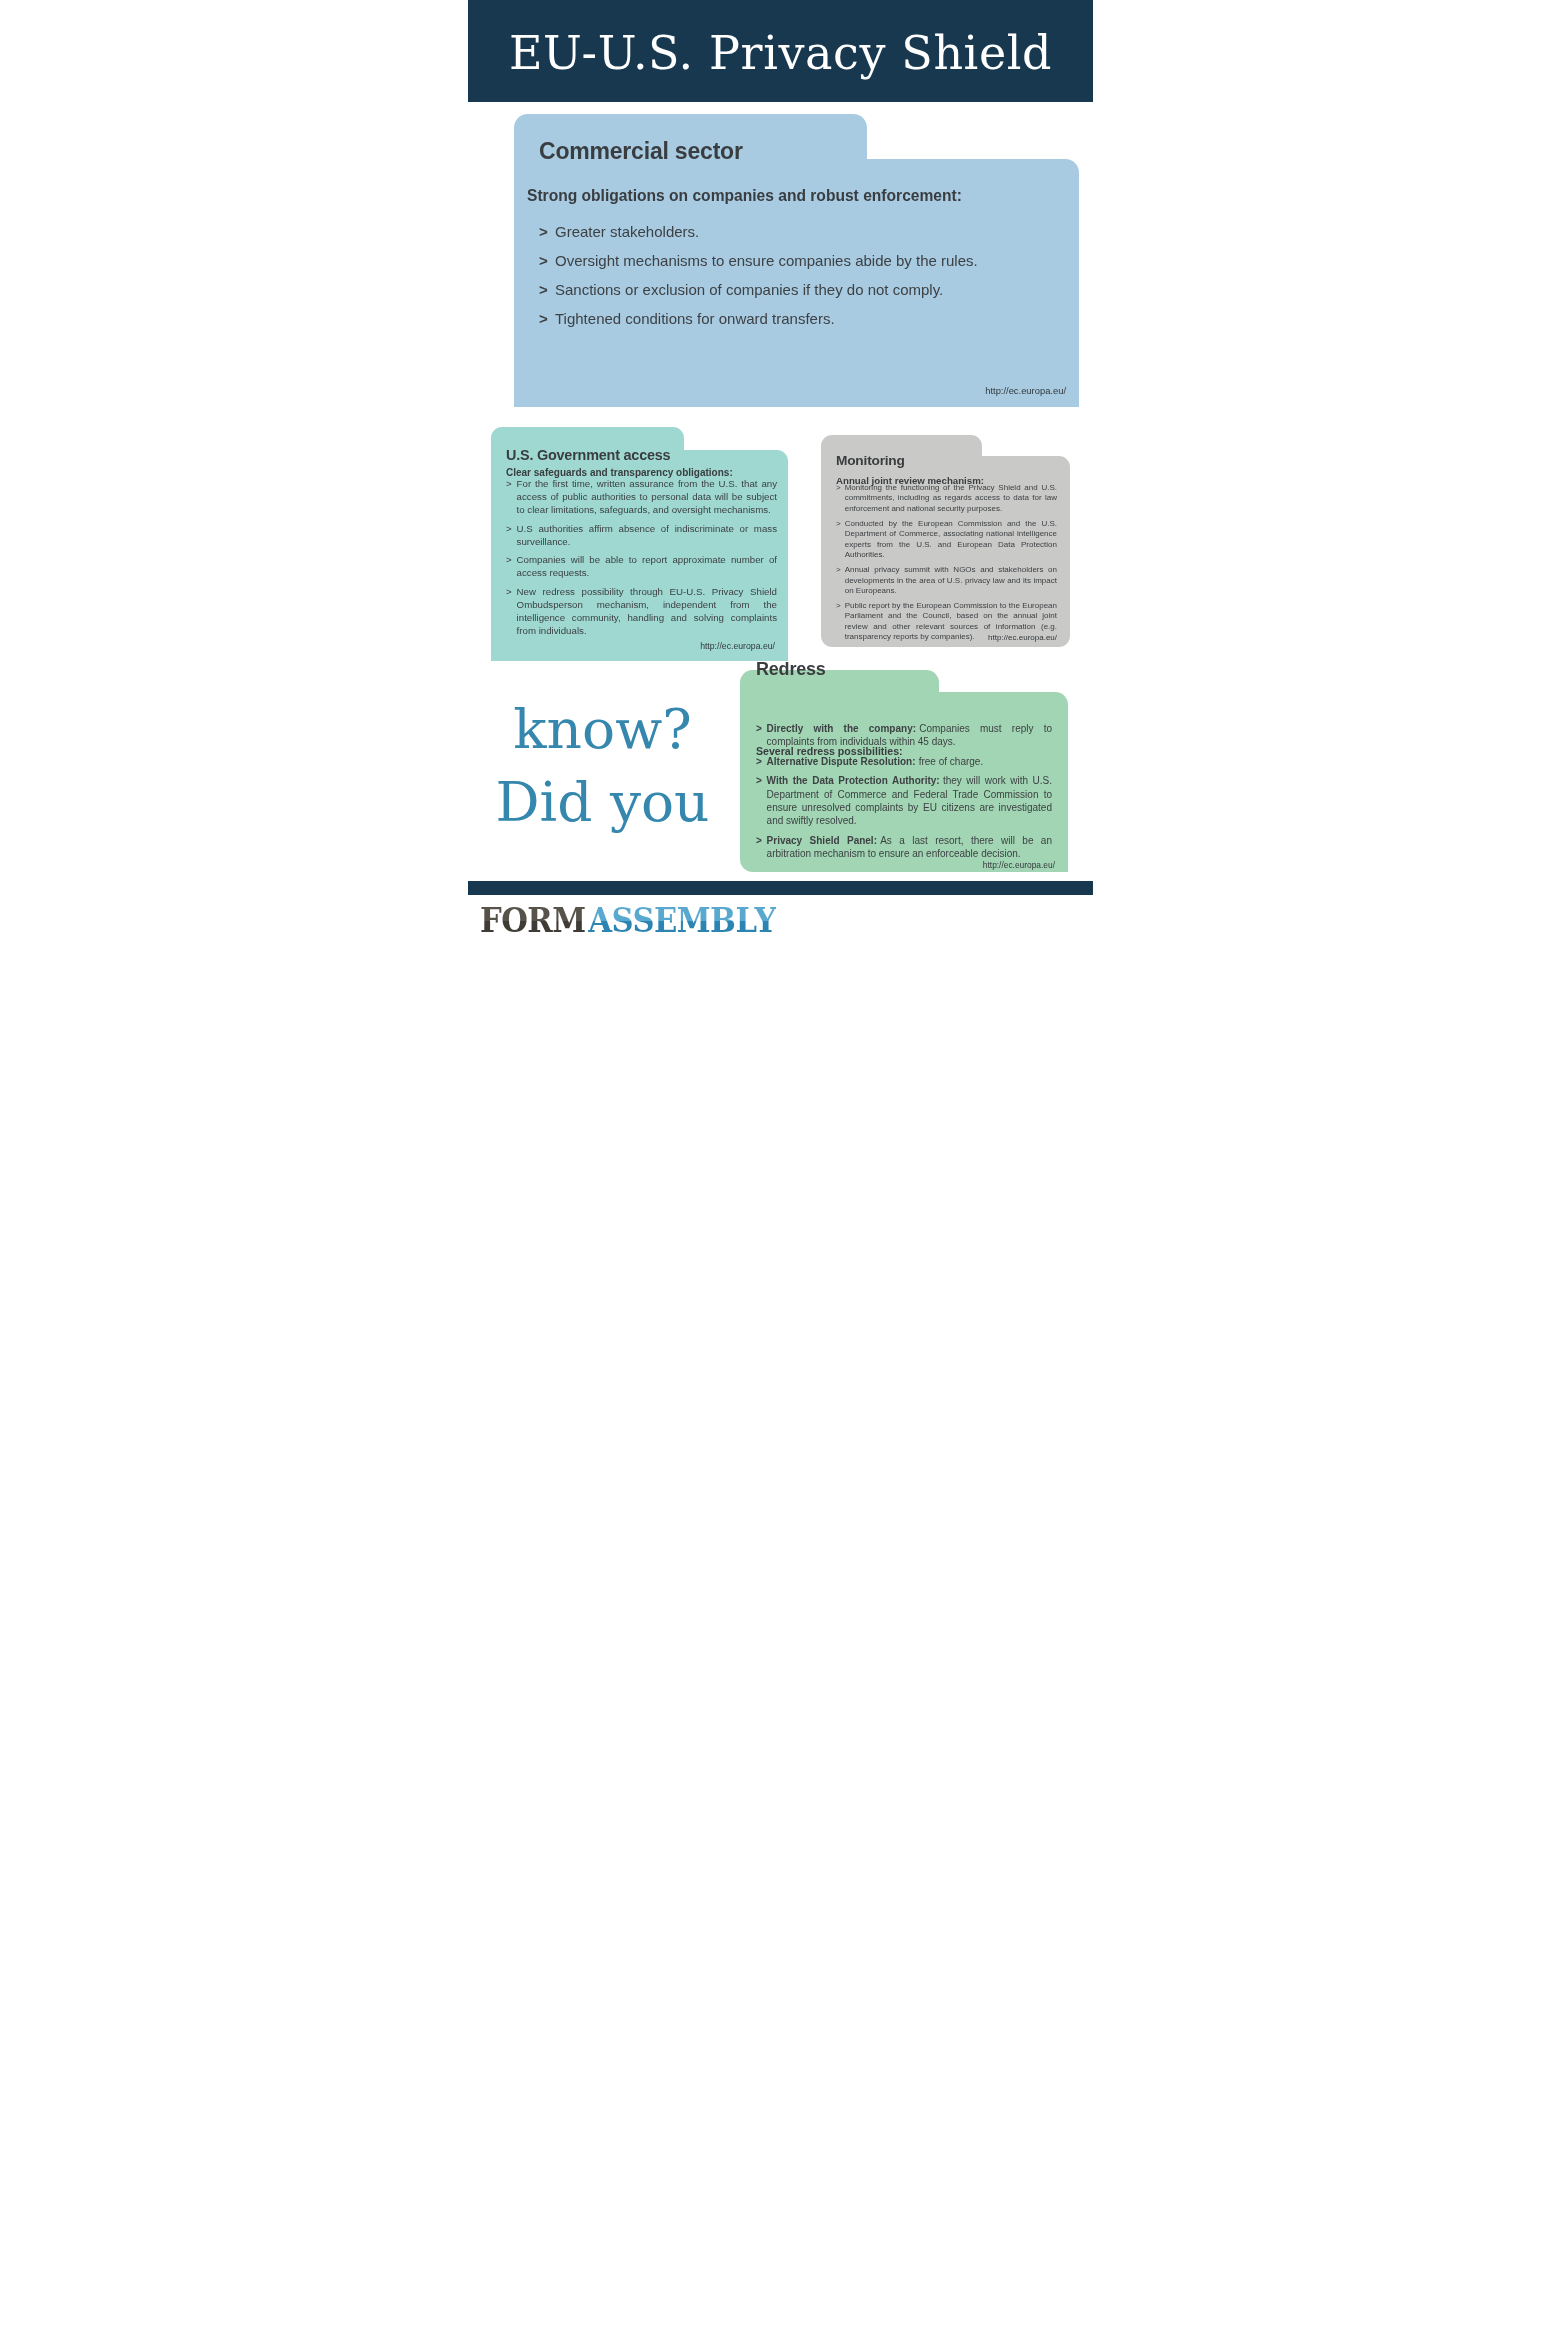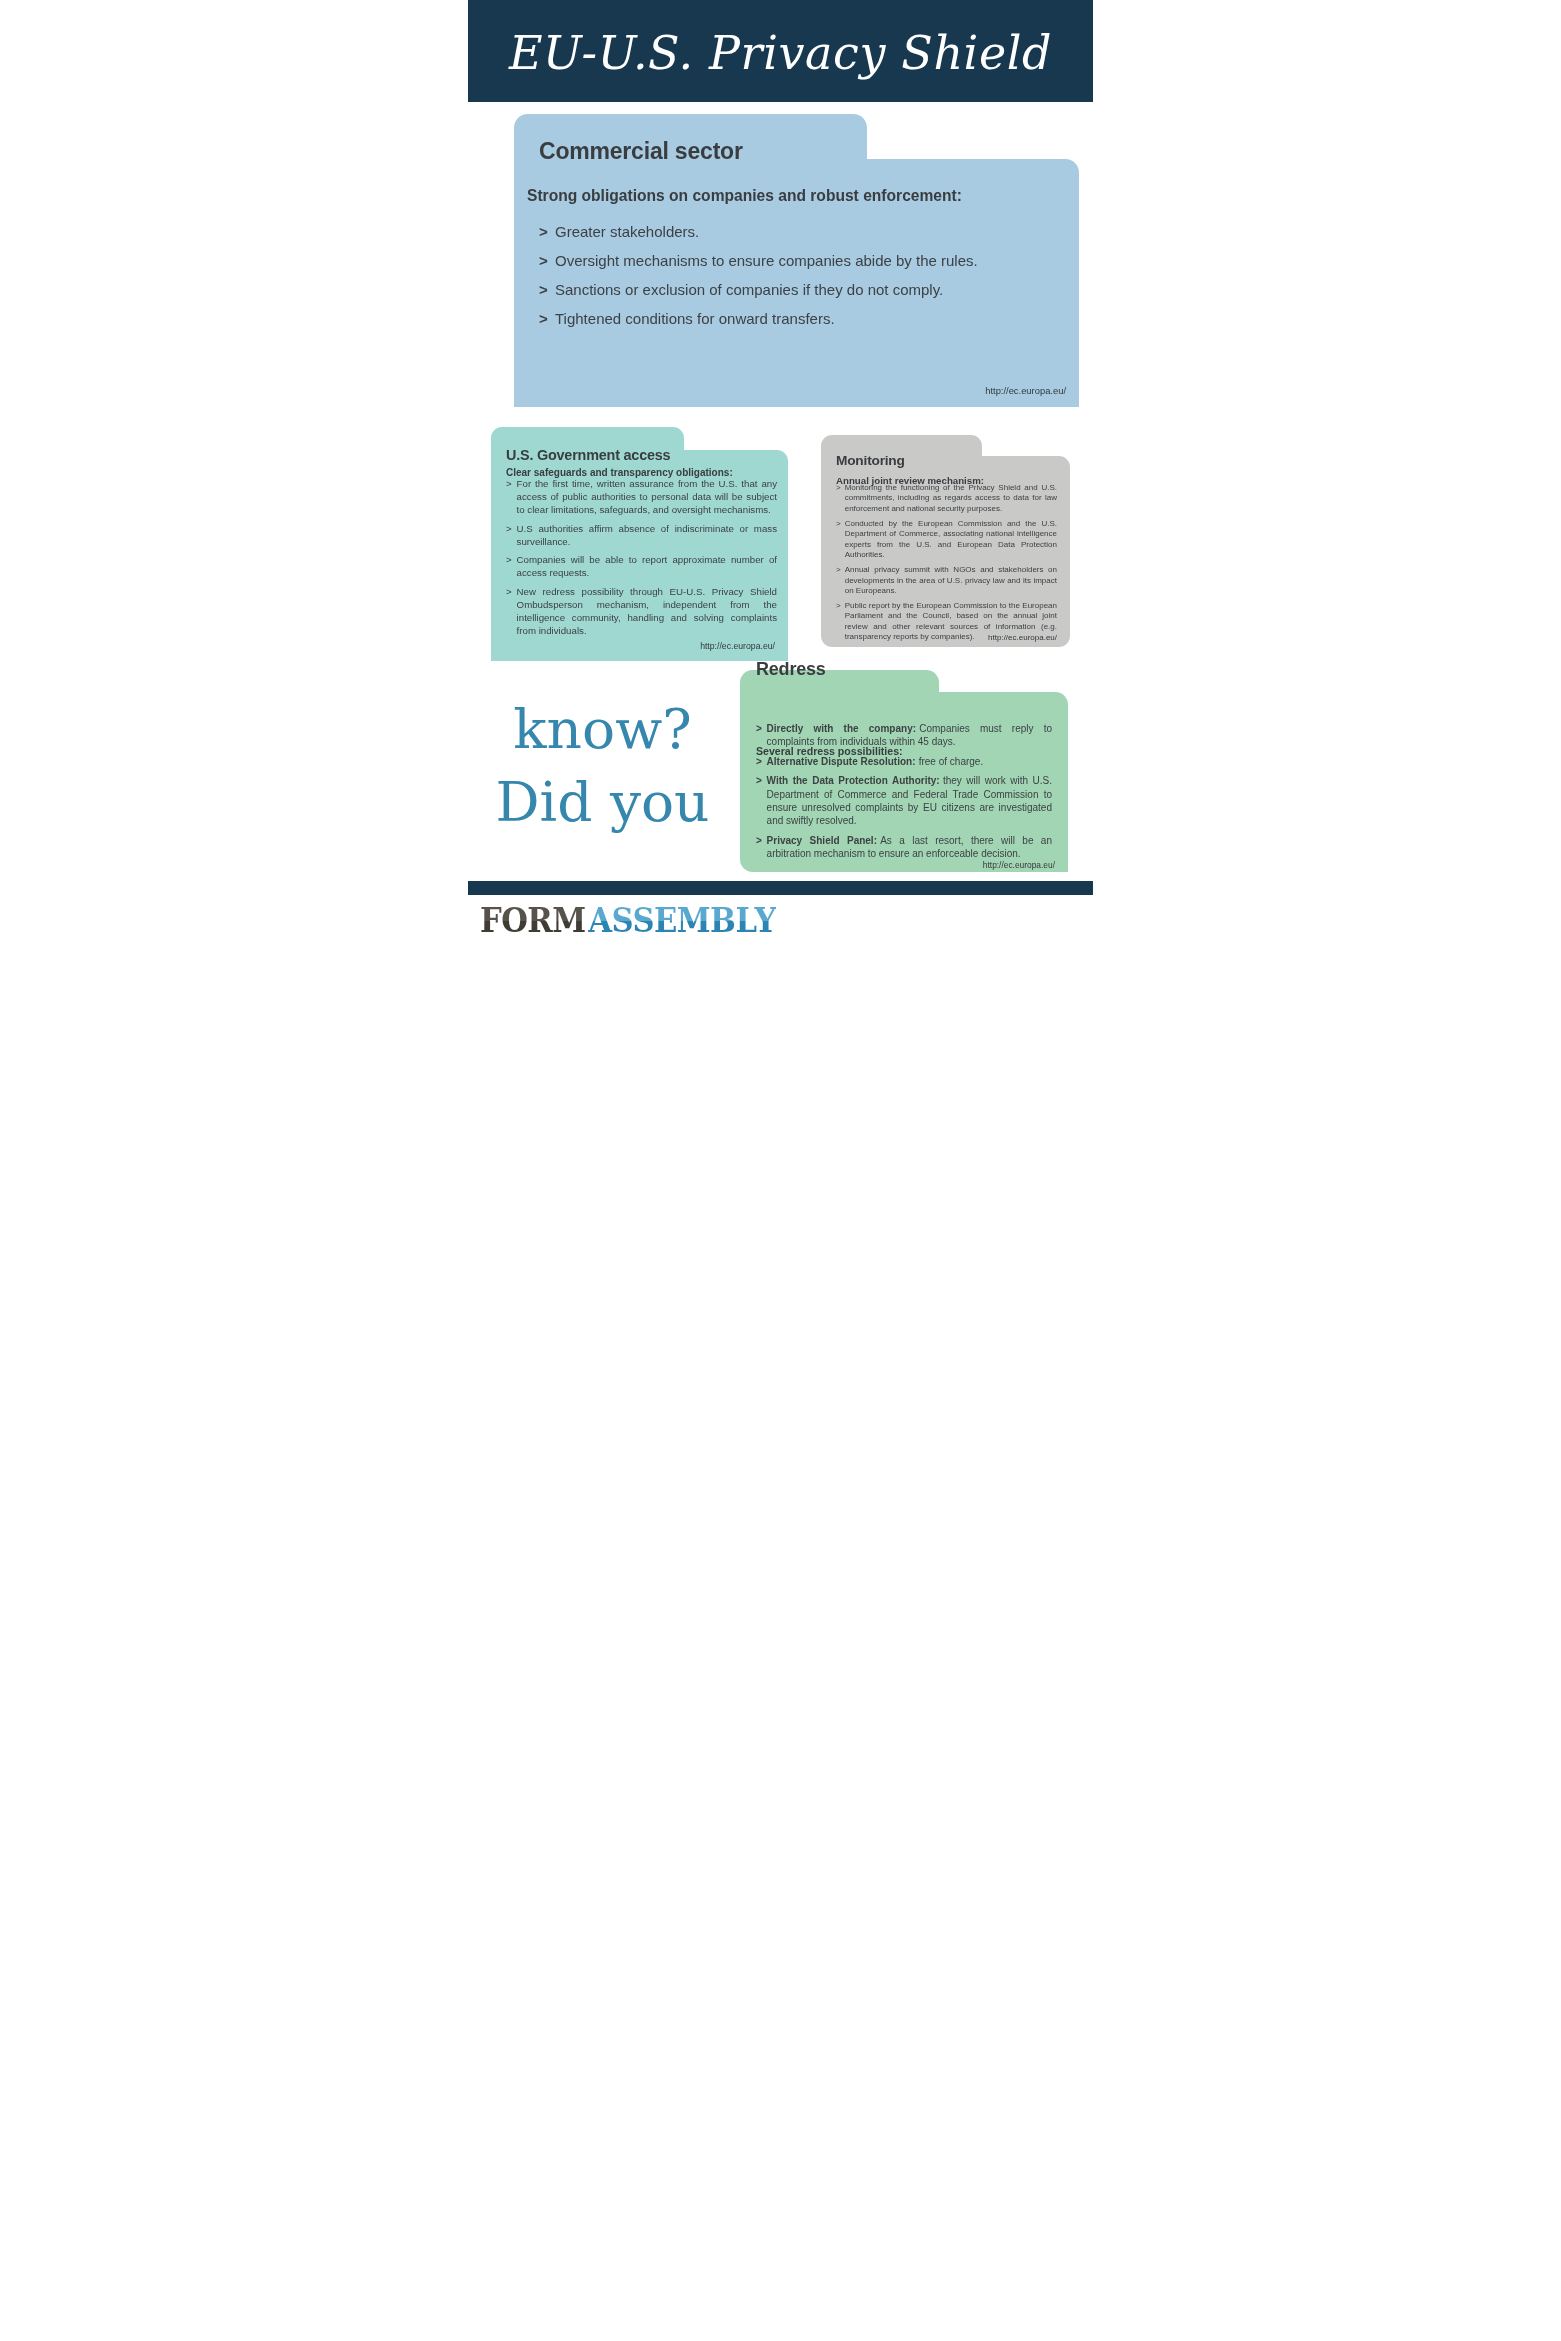--- a/index.html
+++ b/index.html
@@ -16,21 +16,21 @@
     --logo_blue_bottom:#2c84b2;
   }
   *{box-sizing:border-box;}
   html,body{margin:0;padding:0;background:#ffffff;}
   .page{
     position:relative;width:625px;height:937px;margin:0 auto;
     background:#ffffff;overflow:hidden;
     font-family:"Liberation Sans", sans-serif;color:var(--text_dark);
   }
   
-  .header{position:absolute;left:0;top:0;width:625px;height:102px;background:var(--navy);font-style:italic;}
+  .header{position:absolute;left:0;top:0;width:625px;height:102px;background:var(--navy);}
   .header h1{
     margin:0;height:102px;line-height:106px;text-align:center;
     font-family:"DejaVu Serif","Liberation Serif",serif;font-weight:normal;
     font-size:46px;color:#ffffff;letter-spacing:0.6px;white-space:nowrap;
   }
   
   .shape{position:absolute;}
   .card-title{position:absolute;font-weight:bold;color:#393d40;letter-spacing:-0.2px;margin-top:15px;}
   .card-sub{position:absolute;font-weight:bold;color:#393d40;}
   .bullets{position:absolute;margin:0;padding:0;list-style:none;}

